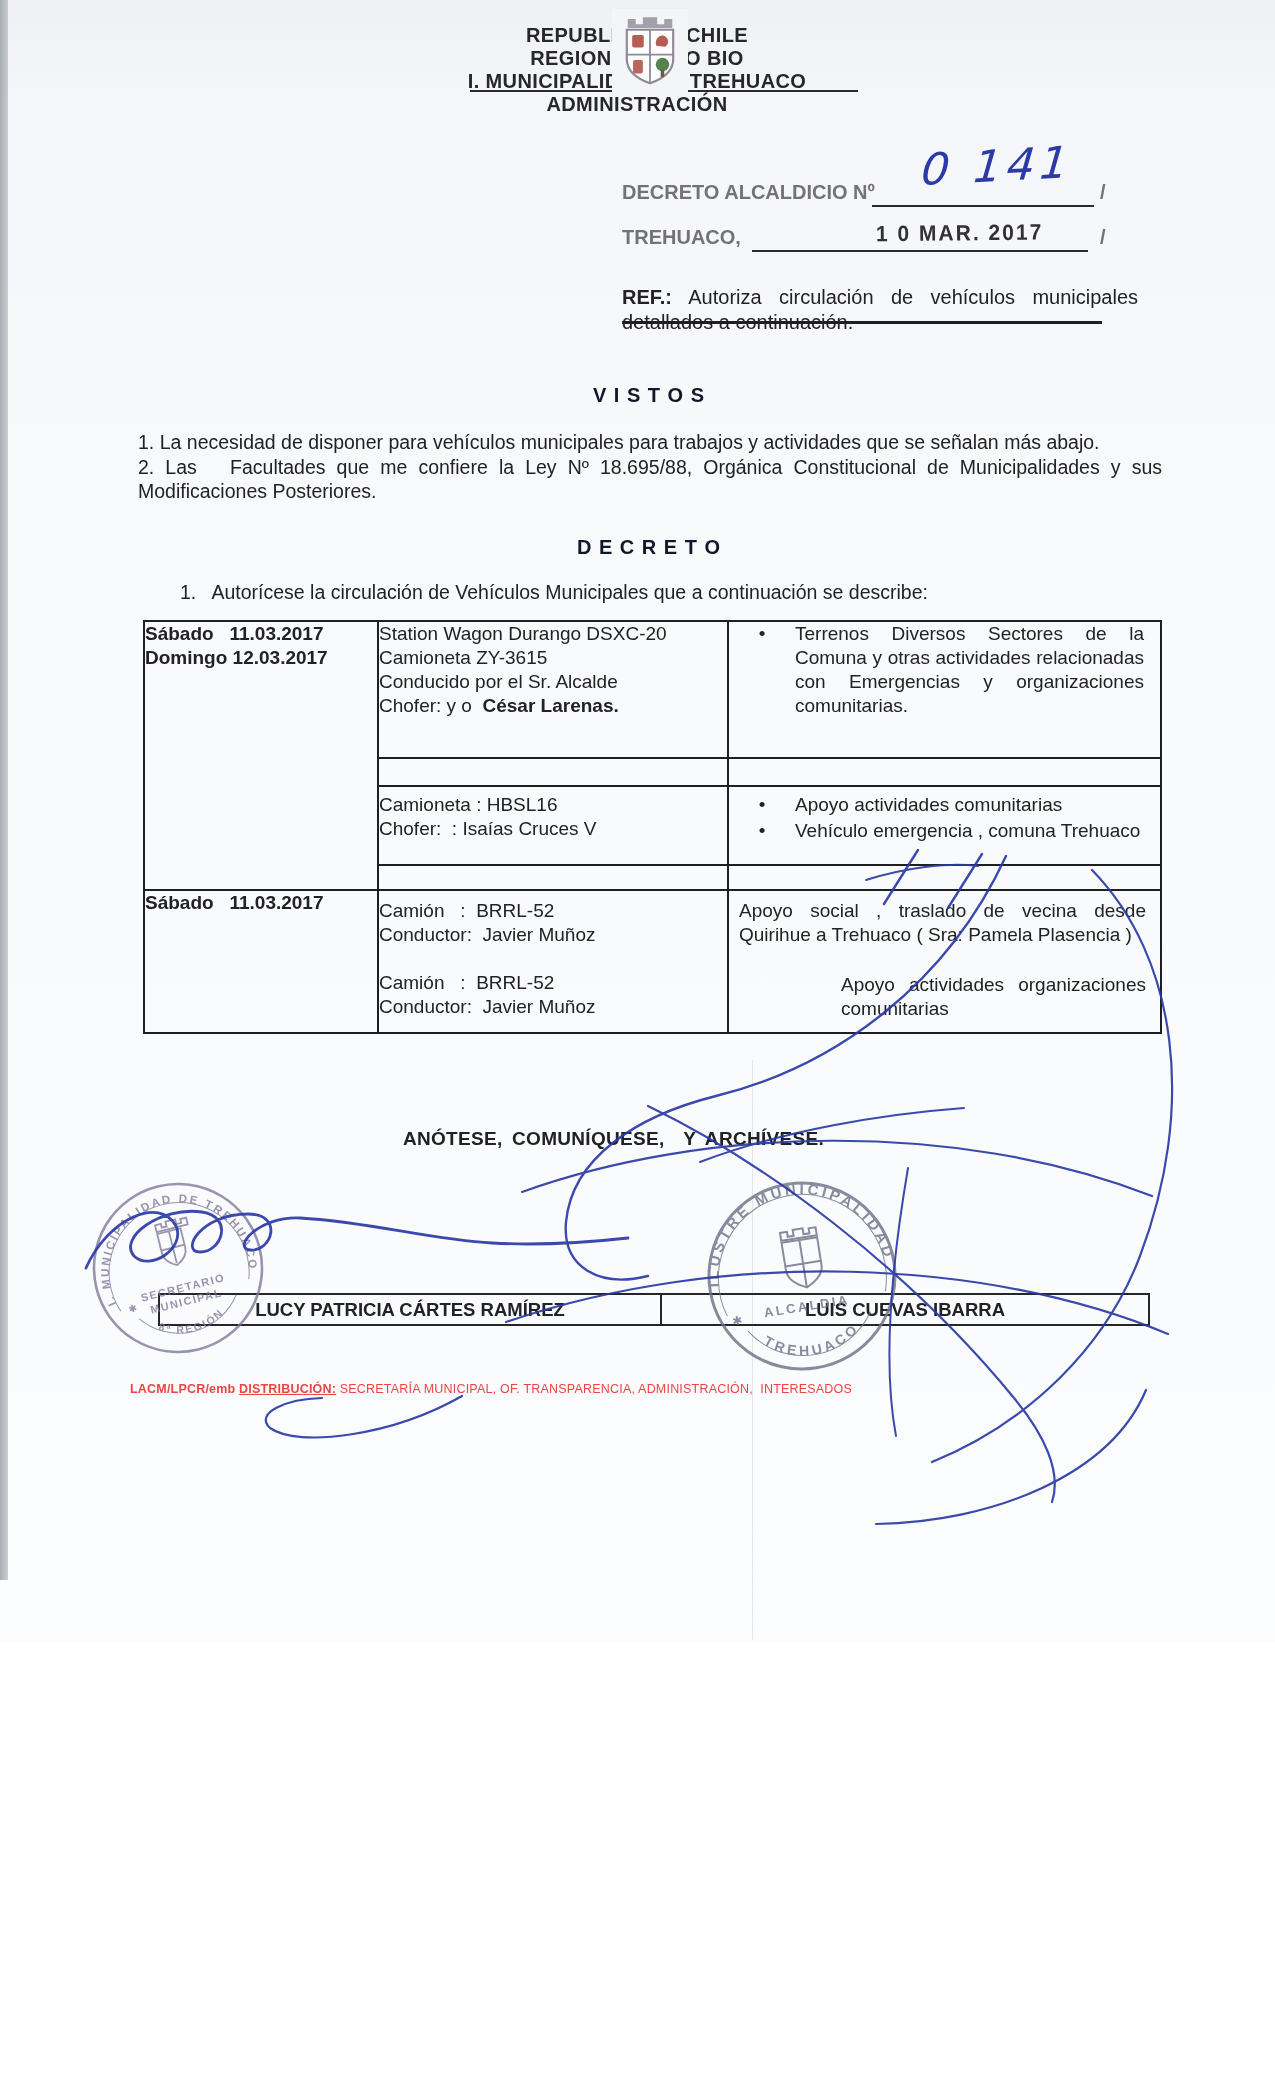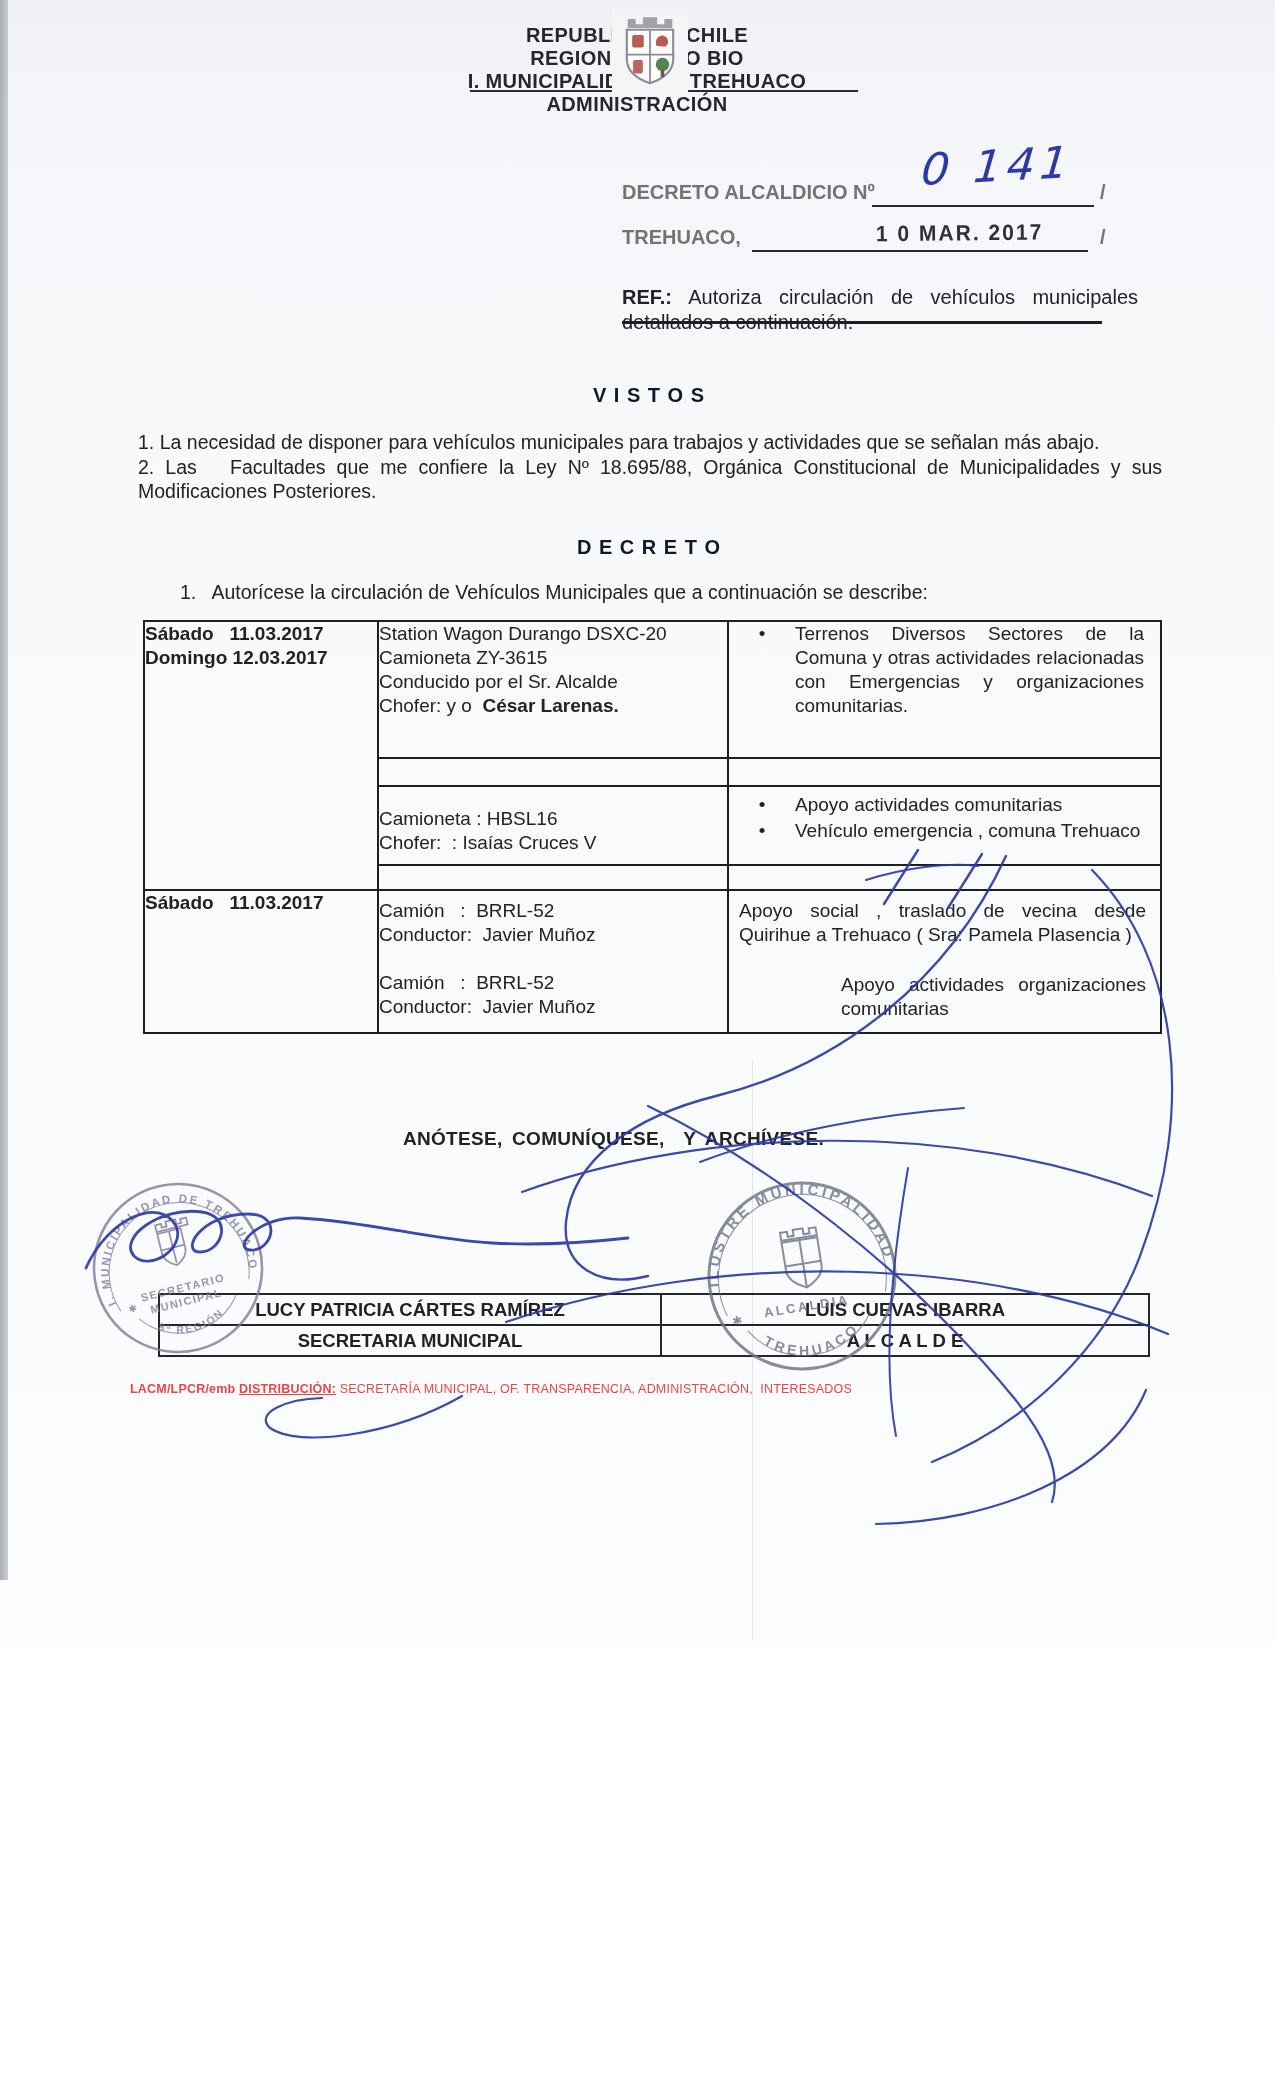--- a/index.html
+++ b/index.html
@@ -178,21 +178,21 @@
         <span class="dot">•</span>
         <div class="btxt">Terrenos Diversos Sectores de la Comuna y otras actividades relacionadas con Emergencias y organizaciones comunitarias.</div>
       </div>
     </td>
   </tr>
   <tr style="height:28px">
     <td></td>
     <td></td>
   </tr>
   <tr style="height:79px">
-    <td class="veh-cell" style="padding-top:20px;">
+    <td class="veh-cell" style="padding-top:6px;">
       <div class="pre">Camioneta : HBSL16</div>
       <div class="pre">Chofer:  : Isaías Cruces V</div>
     </td>
     <td class="pur-cell" style="padding-top:6px;">
       <div class="bullet">
         <span class="dot">•</span>
         <div class="btxt">Apoyo actividades comunitarias</div>
       </div>
       <div class="bullet">
         <span class="dot">•</span>
@@ -226,24 +226,20 @@
 
 <table class="names">
   <colgroup>
       <col style="width:502px">
       <col style="width:488px">
     </colgroup>
   <tbody>
       <tr>
     <td>LUCY PATRICIA CÁRTES RAMÍREZ</td>
     <td>LUIS CUEVAS IBARRA</td>
-  </tr>
-  <tr>
-    <td>SECRETARIA MUNICIPAL</td>
-    <td>A L C A L D E</td>
   </tr>
 </tbody>
   </table>
 
 <div class="footer"><b>LACM/LPCR/emb </b><b class="u">DISTRIBUCIÓN:</b><span> SECRETARÍA MUNICIPAL, OF. TRANSPARENCIA, ADMINISTRACIÓN,  INTERESADOS</span></div>
 
 <svg class="stamp" style="left:88px;top:1178px;transform:rotate(-14deg);opacity:.78;" width="180" height="180" viewBox="0 0 180 180">
   <g fill="none" stroke="#7e7697">
     <circle cx="90" cy="90" r="84" stroke-width="2.6"></circle>
     <path id="lsTop" d="M 24,118 A 70,70 0 1 1 156,118"></path>

